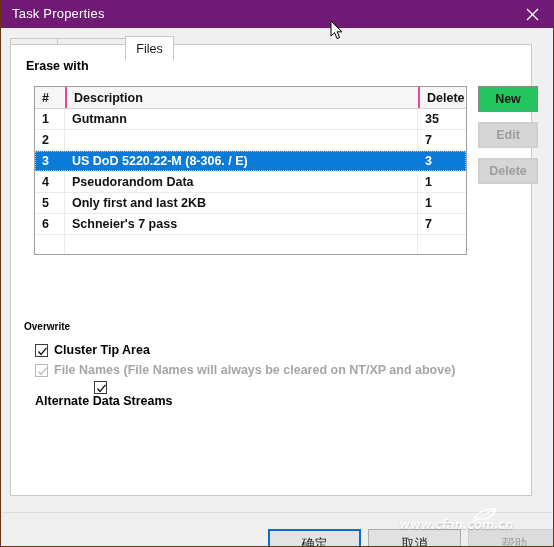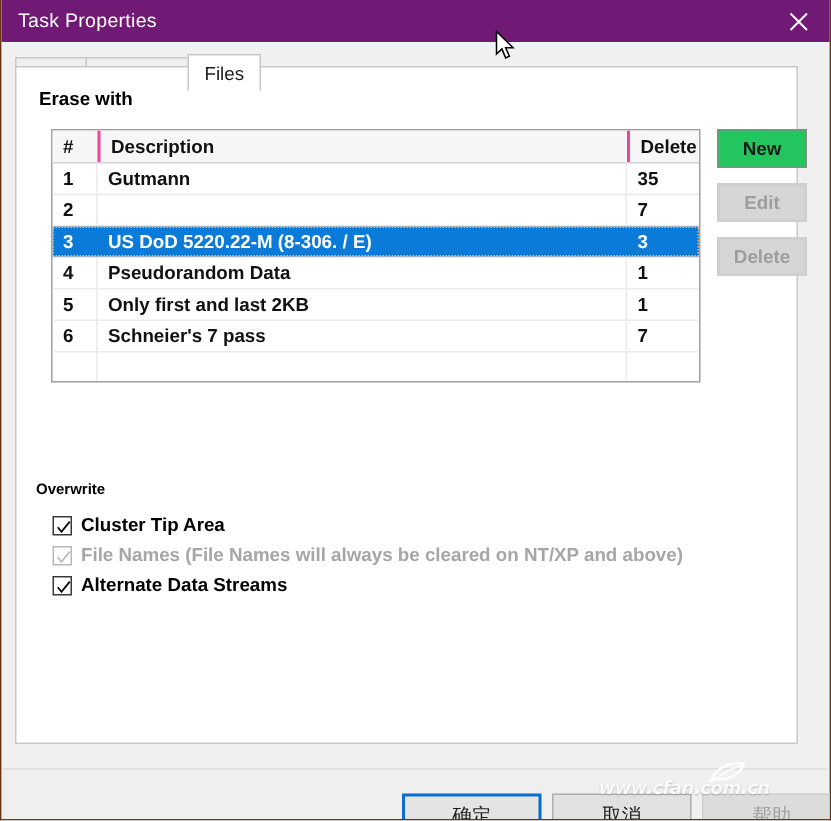--- a/index.html
+++ b/index.html
@@ -207,21 +207,21 @@
     position: absolute; left: 24px;
     height: 18px;
     display: flex; align-items: center;
     font-size: 12.5px;
     color: #000;
     white-space: nowrap;
     cursor: default;
   }
   #cb-cluster { top: 296px; }
   #cb-filenames { top: 316px; color: #a6a6a6; }
-  #cb-ads { top: 336px; }
+  #cb-ads { top: 336px; flex-direction: column; }
   .cbox {
     width: 13px; height: 13px;
     box-sizing: border-box;
     border: 1px solid #3a3a3a;
     background: #ffffff;
     margin-right: 6px;
     position: relative;
     flex: none;
   }
   .cbox.dim { border-color: #b8b8b8; }

